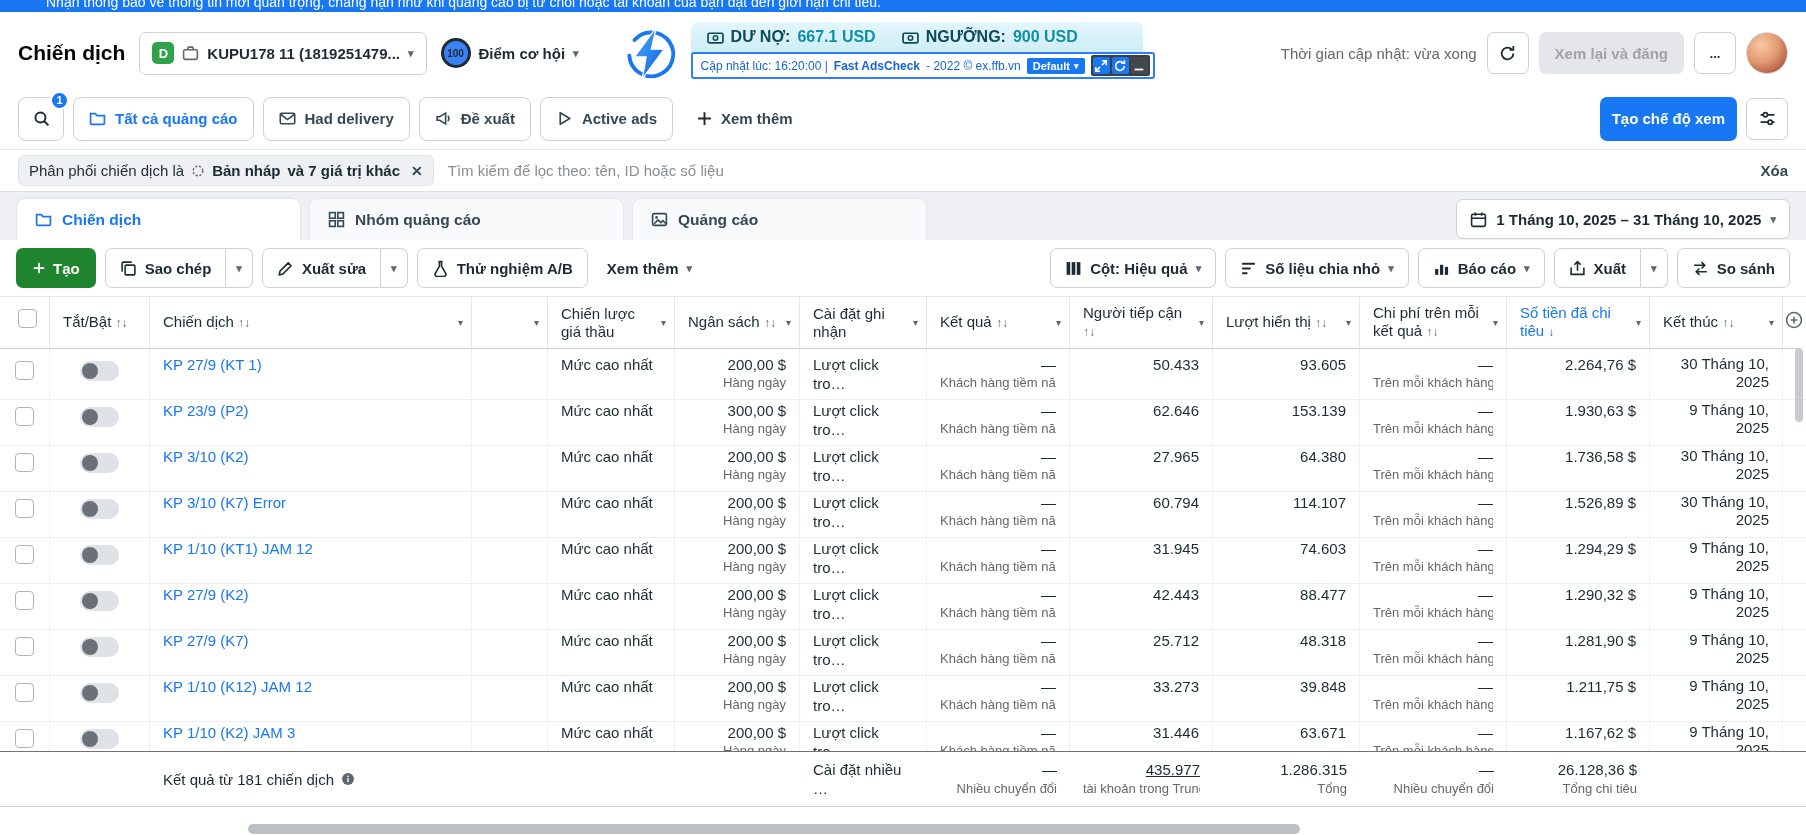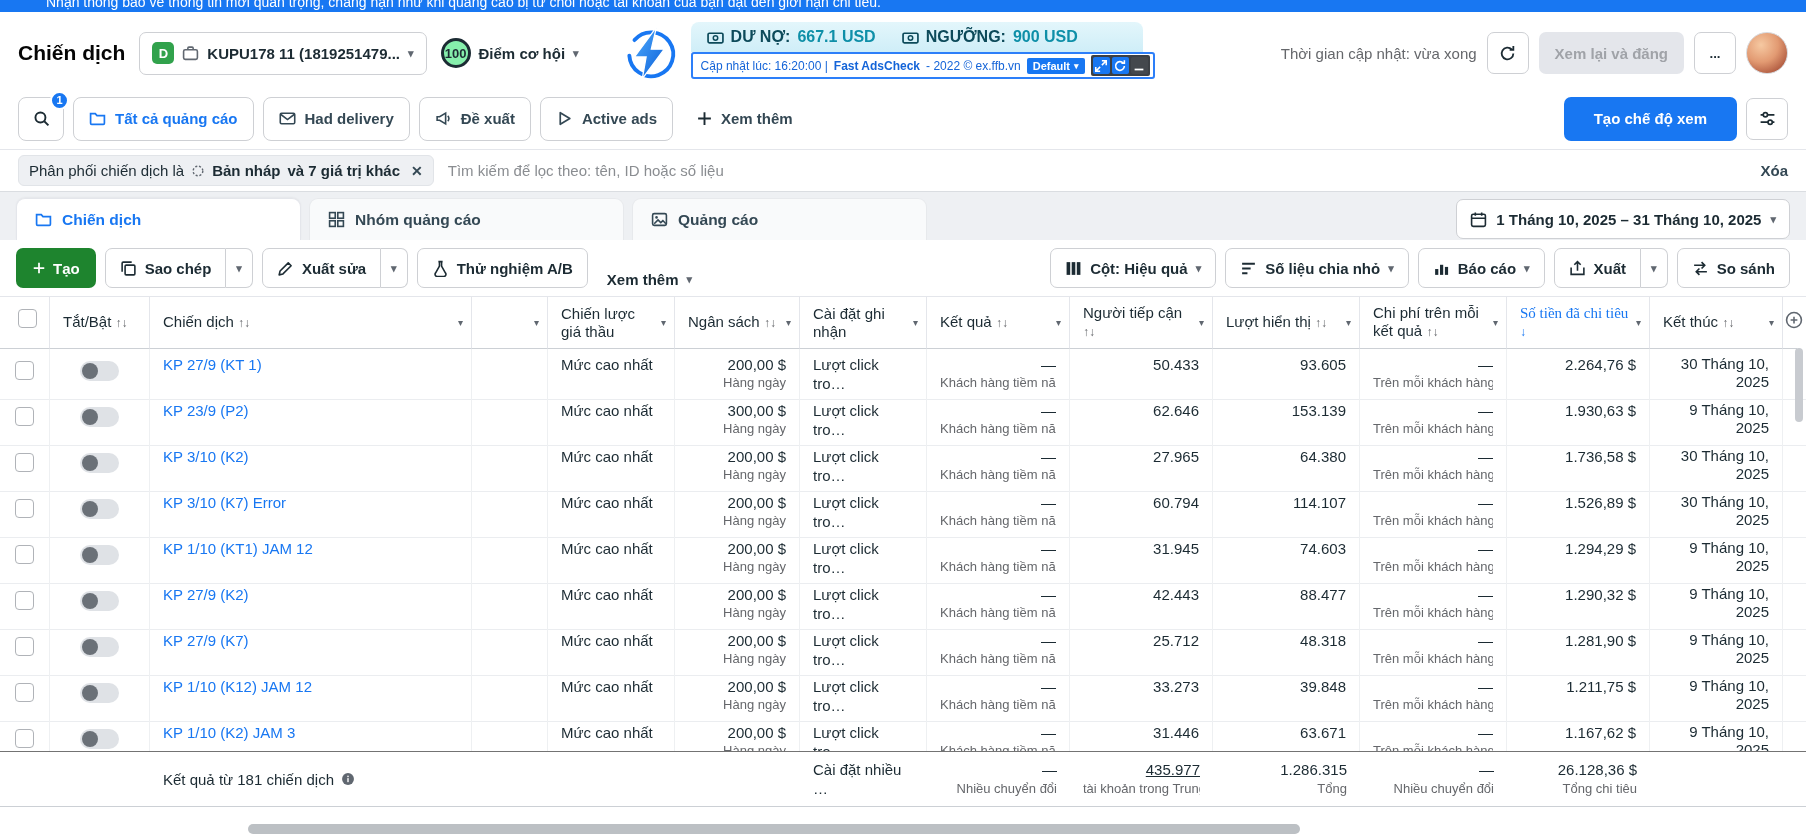--- a/index.html
+++ b/index.html
@@ -15,21 +15,21 @@
   
   .banner { height:12px; background:var(--banner_blue,#1877f2); overflow:hidden; }
   .banner span { display:block; color:#fff; font-size:14px; line-height:20px; padding-left:46px; transform:translateY(-8px); white-space:nowrap; }
 
   
   .topbar { display:flex; align-items:center; padding:10px 18px 8px 18px; gap:14px; height:80px; }
   .topbar h1 { font-size:21px; font-weight:700; color:#050505; white-space:nowrap; }
   .pill-btn { display:flex; align-items:center; gap:8px; background:#fff; border:1px solid #ced0d4; border-radius:7px; height:43px; padding:0 12px; font-size:15px; font-weight:600; color:#1c2b33; cursor:pointer; }
   .acct-badge { width:22px; height:22px; border-radius:5px; background:#31a24c; color:#fff; font-size:13px; font-weight:700; display:flex; align-items:center; justify-content:center; }
   .score-btn { display:flex; align-items:center; gap:8px; background:none; border:none; font-size:15px; font-weight:600; color:#1c2b33; cursor:pointer; white-space:nowrap; }
-  .score-ring { width:30px; height:30px; border-radius:50%; border:3px solid #1c2b33; display:flex; align-items:center; justify-content:center; font-size:13px; font-weight:700; background:#86efac; }
+  .score-ring { width:30px; height:30px; border-radius:50%; border:3px solid #1c2b33; display:flex; align-items:center; justify-content:center; font-size:10px; font-weight:700; background:#3b82f6; }
 
   .hdr-center { display:flex; align-items:flex-start; gap:10px; margin-left:26px; }
   .bolt-logo { width:62px; height:62px; }
   .balance-box { width:452px; }
   .balance-top { display:flex; align-items:center; gap:26px; background:linear-gradient(#e3f6fb,#cfeef8); border-radius:8px 8px 0 0; padding:6px 16px; }
   .bal-item { display:flex; align-items:center; gap:7px; white-space:nowrap;text-align:center; }
   .bal-label { font-weight:700; color:#0d4a5a; font-size:16px; }
   .bal-value { font-weight:600; color:var(--balance_teal,#0e8fa8); font-size:16px; }
   .bal-ic { color:#0d4a5a; }
   .balance-sub { display:flex; align-items:center; gap:6px; border:2px solid #2d7ff9; background:#fff; border-radius:3px; padding:1px 3px 1px 8px; font-size:12px; color:#1464d8; white-space:nowrap; width:fit-content; }
@@ -47,56 +47,56 @@
   .avatar { width:42px; height:42px; border-radius:50%; background:radial-gradient(circle at 35% 30%, #f6c9a2 0%, #e29a72 45%, #b05a40 80%, #7d3a2a 100%); border:1px solid #d8dade; }
 
   
   .filter-tabs { display:flex; align-items:center; gap:9px; padding:6px 18px 10px 18px; border-bottom:1px solid #e4e6eb; height:58px; }
   .search-btn { position:relative; width:46px; height:44px; border:1px solid #ced0d4; border-radius:8px; background:#fff; display:flex; align-items:center; justify-content:center; cursor:pointer; }
   .search-badge { position:absolute; top:-7px; right:-6px; background:#1877f2; color:#fff; border:2px solid #fff; width:19px; height:19px; border-radius:50%; font-size:11px; font-weight:700; display:flex; align-items:center; justify-content:center; }
   .ftab { display:flex; align-items:center; gap:9px; border:1px solid #ced0d4; border-radius:8px; background:#fff; height:44px; padding:0 15px; font-size:15px; font-weight:600; color:#344854; cursor:pointer; white-space:nowrap; }
   .ftab.active { color:var(--accent_blue,#1877f2); }
   .more-link { display:flex; align-items:center; gap:8px; font-size:15px; font-weight:600; color:#344854; background:none; border:none; padding:0 14px; cursor:pointer; }
   .spacer { flex:1; }
-  .create-view-btn { background:var(--accent_blue,#1877f2); color:#fff; border:none; border-radius:7px; height:44px; padding:0 30px; font-size:15px; font-weight:700; cursor:pointer; }
+  .create-view-btn { background:var(--accent_blue,#1877f2); color:#fff; border:none; border-radius:7px; height:44px; padding:0 12px; font-size:15px; font-weight:700; cursor:pointer; }
 
   
   .chip-row { display:flex; align-items:center; gap:14px; padding:0 18px; height:42px; border-bottom:1px solid #dadde1; background:#fff; }
   .chip { display:flex; align-items:center; gap:7px; background:#eef0f3; border:1px solid #e1e4e8; border-radius:6px; padding:6px 10px; font-size:15px; color:#1c2b33; white-space:nowrap; }
   .chip b { font-weight:700; }
   .chip-x { background:none; border:none; font-size:14px; font-weight:700; color:#344854; cursor:pointer; margin-left:4px; }
   .chip-row input { flex:1; border:none; outline:none; font-size:15px; color:#1c2b33; font-family:inherit; }
   .chip-row input::placeholder { color:#8a8d91; }
   .clear-btn { background:none; border:none; font-size:15px; font-weight:600; color:#344854; cursor:pointer; }
 
   
   .level-tabs { display:flex; align-items:flex-end; background:#eef0f3; padding:6px 16px 0 16px; height:48px; }
   .ltab { display:flex; align-items:center; gap:10px; padding:0 18px; height:42px; font-size:15.5px; font-weight:600; border-radius:9px 9px 0 0; cursor:pointer; border:1px solid transparent; }
   .ltab.active { background:#fff; color:var(--accent_blue,#1877f2); width:285px; border-color:#e4e6eb; border-bottom:none; box-shadow:0 -1px 2px rgba(0,0,0,.04); }
   .ltab.inactive { background:rgba(255,255,255,.65); color:#344854; border-color:#e7e9ec; border-bottom:none; margin-left:8px; }
   .ltab.w2 { width:315px; } .ltab.w3 { width:295px; }
   .date-range { margin-left:auto; align-self:center; display:flex; align-items:center; gap:9px; background:#fff; border:1px solid #ced0d4; border-radius:7px; height:40px; padding:0 13px; font-size:15px; font-weight:600; color:#1c2b33; cursor:pointer; white-space:nowrap; }
 
   
-  .toolbar { display:flex; align-items:flex-end; gap:9px; padding:8px 16px; background:#fff; height:56px; }
+  .toolbar { display:flex; align-items:center; gap:9px; padding:8px 16px; background:#fff; height:56px; }
   .tbtn { display:flex; align-items:center; gap:8px; border:1px solid #ced0d4; border-radius:7px; background:#fff; height:40px; padding:0 14px; font-size:15px; font-weight:600; color:#1c2b33; cursor:pointer; white-space:nowrap; }
   .split { display:flex; }
   .split .tbtn.main { border-radius:7px 0 0 7px; }
   .split .tbtn.arrow { border-radius:0 7px 7px 0; border-left:none; padding:0 10px; }
   .create-btn { background:var(--create_green,#1e842e); color:#fff; border:none; border-radius:7px; height:40px; padding:0 16px; font-size:15px; font-weight:700; display:flex; align-items:center; gap:7px; cursor:pointer; }
   .text-btn { display:flex; align-items:center; gap:8px; background:none; border:none; font-size:15px; font-weight:600; color:#1c2b33; padding:0 10px; cursor:pointer; }
 
   
   .table { --cols:50px 100px 322px 76px 127px 125px 127px 143px 143px 147px 147px 143px 133px 14px; position:relative; }
   .thead, .trow, .tfoot { display:grid; grid-template-columns:var(--cols); }
   .thead { border-top:1px solid #e4e6eb; }
   .th { border-right:1px solid #e4e6eb; border-bottom:1px solid #ccd0d5; padding:7px 8px 7px 13px; display:flex; align-items:center; gap:4px; min-height:48px; font-size:15px; color:#1c2b33; cursor:pointer; background:#fff; }
   .th .lbl { flex:1; line-height:18px; }
   .sort { font-size:12px; color:#65676b; white-space:nowrap; }
-  .th.sorted { color:var(--accent_blue,#1877f2);font-family:Liberation Serif, serif; }
+  .th.sorted { color:var(--accent_blue,#1877f2); }
   .th.sorted .sort { color:var(--accent_blue,#1877f2); }
   .th-caret { font-size:10px; color:#606770; align-self:center; }
   .tbody { height:402px; overflow:hidden; }
   .td { border-right:1px solid #eef0f2; border-bottom:1px solid #ebedf0; padding:6px 13px; font-size:15px; line-height:19px; }
   .trow { height:46px; }
   .num { text-align:right; }
   .sub { font-size:13px; color:#65676b; line-height:17px; white-space:nowrap; overflow:hidden; }
   .c-check, .c-toggle { display:flex; align-items:flex-start; justify-content:center; padding-top:12px; }
   .checkbox { width:19px; height:19px; border:1.5px solid #b0b3b8; border-radius:4px; background:#fff; display:block; cursor:pointer; }
   .toggle { width:39px; height:20px; border-radius:10px; background:#dfe2e6; position:relative; display:block; cursor:pointer; }

